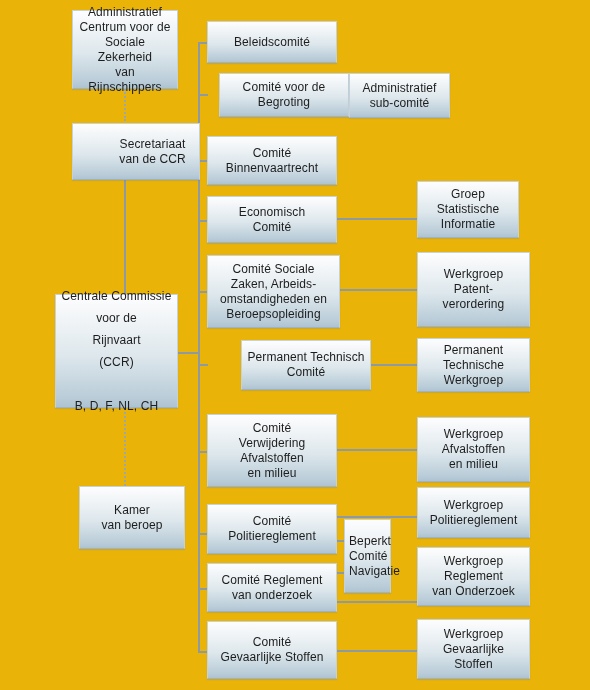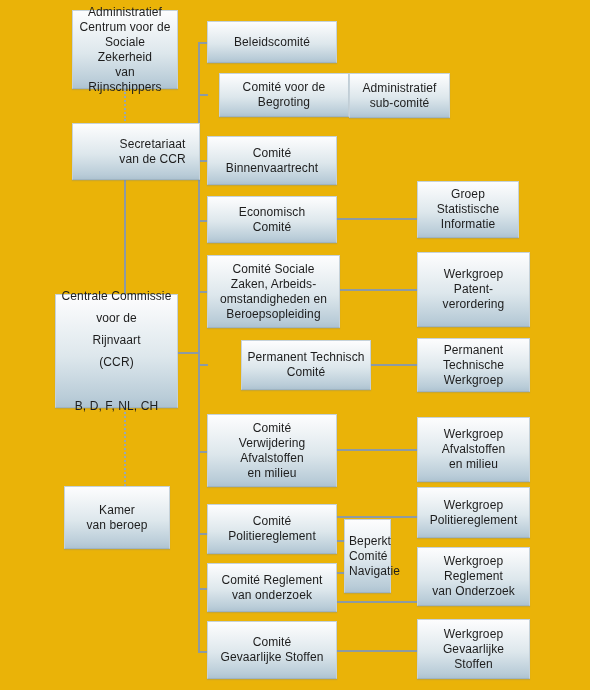--- a/index.html
+++ b/index.html
@@ -104,21 +104,21 @@
   </div>
 
   <div class="node" style="left:72px; top:123px; width:128px; height:57px;padding-left:37px;">
     <span class="label">Secretariaat<br>van de CCR</span>
   </div>
 
   <div class="node loose" style="left:55px; top:294px; width:123px; height:114px;">
     <span class="label">Centrale Commissie<br>voor de<br>Rijnvaart<br>(CCR)<br><br>B, D, F, NL, CH</span>
   </div>
 
-  <div class="node" style="left:64px; top:486px; width:106px; height:63px;">
+  <div class="node" style="left:79px; top:486px; width:106px; height:63px;">
     <span class="label">Kamer<br>van beroep</span>
   </div>
 
   <div class="node" style="left:207px; top:21px; width:130px; height:42px;">
     <span class="label">Beleidscomité</span>
   </div>
 
   <div class="node" style="left:219px; top:73px; width:130px; height:44px;">
     <span class="label">Comité voor de<br>Begroting</span>
   </div>

